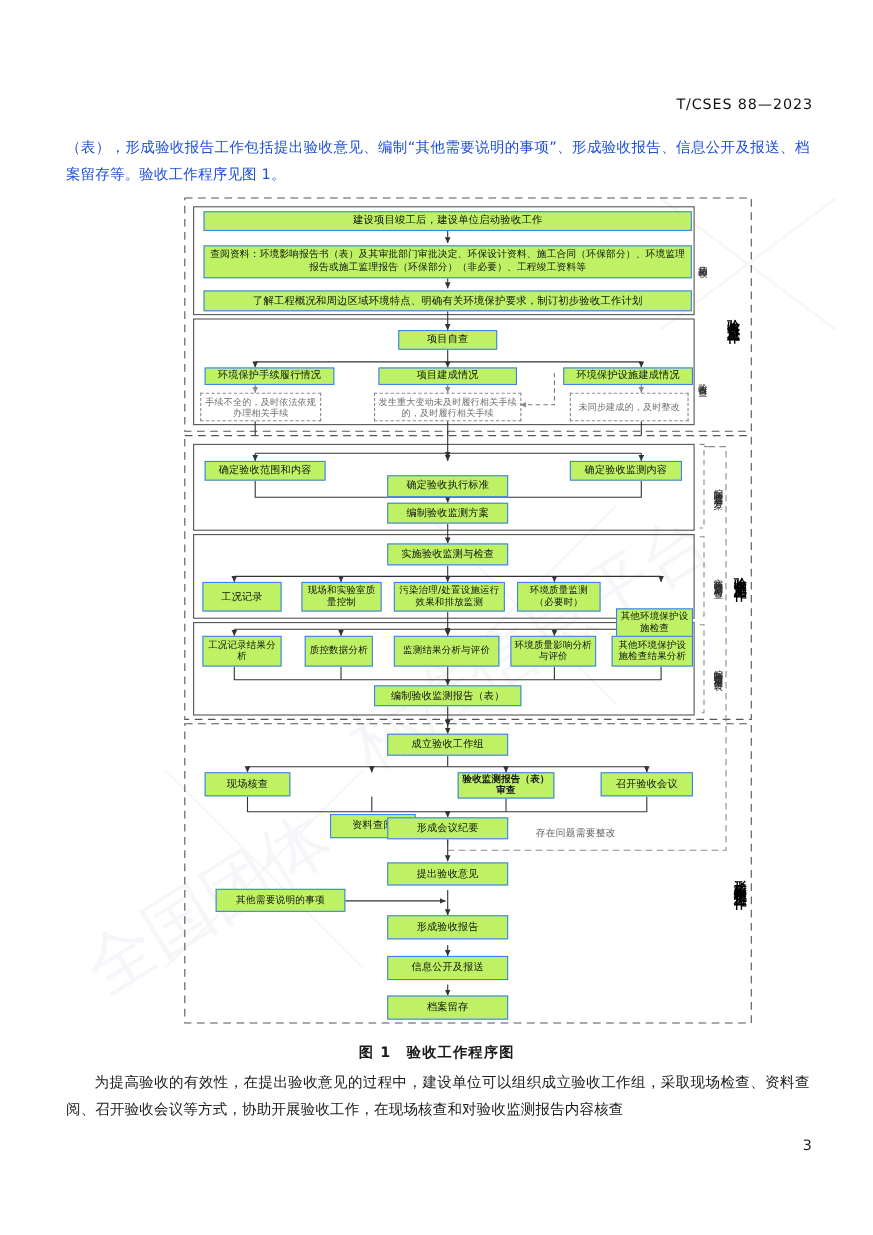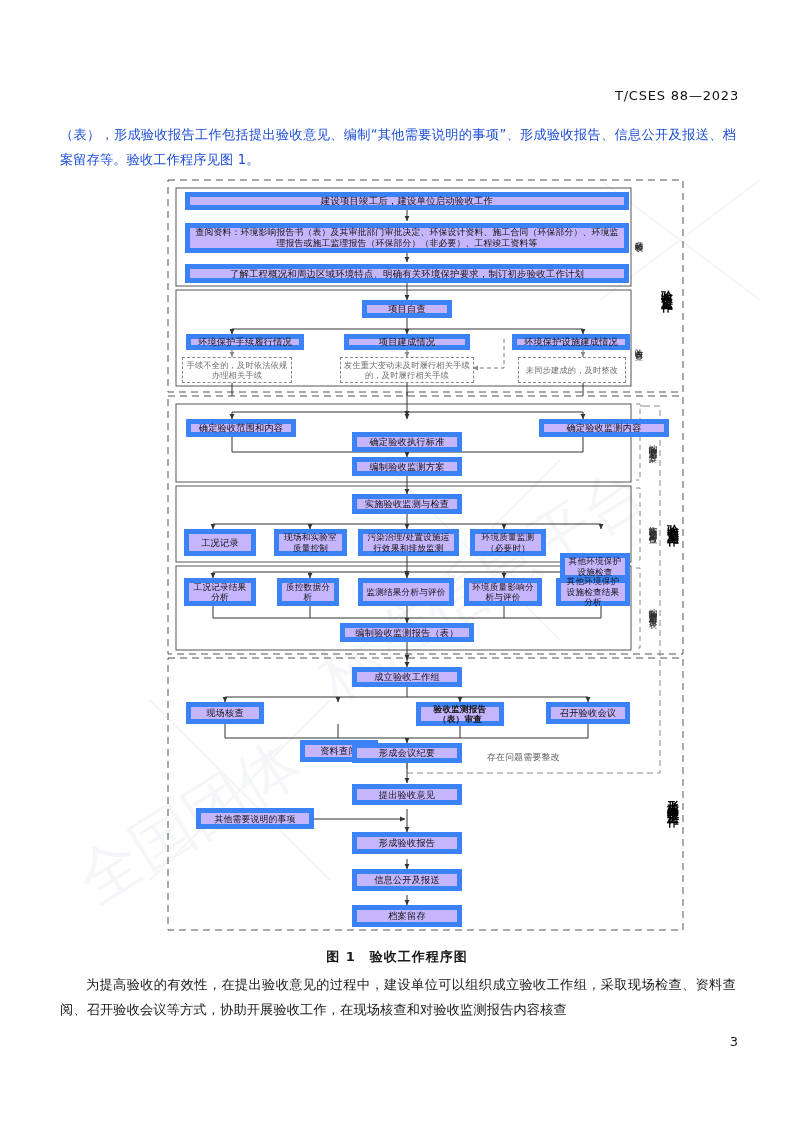--- a/index.html
+++ b/index.html
@@ -81,22 +81,22 @@
   .flow {
     position:absolute;
     left:0; top:0;
     width:794px; height:1123px;
   }
   .flow svg { position:absolute; left:0; top:0; }
 
   
   .nd {
     position:absolute;
-    border:5px solid #3b82f6;
-    background:#c4b5fd;
+    border:1px solid #3b82f6;
+    background:#bef264;
     display:flex;
     align-items:center;
     justify-content:center;
     text-align:center;
     font-size:9.2px;
     line-height:12px;
     letter-spacing:0.2px;
     color:#111;
     padding:1px 2px;
     z-index:6;
@@ -296,21 +296,21 @@
   <div class="nd" style="left:186px; top:334px; width:118px; height:16px;">环境保护手续履行情况</div>
   <div class="nd" style="left:344px; top:334px; width:126px; height:16px;">项目建成情况</div>
   <div class="nd" style="left:512px; top:334px; width:118px; height:16px;">环境保护设施建成情况</div>
 
   <div class="nd dashed" style="left:182px; top:357px; width:110px; height:26px; font-size:8.2px; line-height:10px;">手续不全的，及时依法依规办理相关手续</div>
   <div class="nd dashed" style="left:340px; top:357px; width:134px; height:26px; font-size:8.2px; line-height:10px;">发生重大变动未及时履行相关手续的，及时履行相关手续</div>
   <div class="nd dashed" style="left:518px; top:357px; width:108px; height:26px; font-size:8.2px; line-height:10px;">未同步建成的，及时整改</div>
 
   <div class="nd" style="left:186px; top:419px; width:110px; height:18px;">确定验收范围和内容</div>
   <div class="nd" style="left:352px; top:419px; width:110px; height:20px;margin-top:13px;">确定验收执行标准</div>
-  <div class="nd" style="left:539px; top:419px; width:130px; height:18px;">确定验收监测内容</div>
+  <div class="nd" style="left:518px; top:419px; width:102px; height:18px;">确定验收监测内容</div>
   <div class="nd" style="left:352px; top:457px; width:110px; height:19px;">编制验收监测方案</div>
 
   <div class="nd" style="left:352px; top:494px; width:110px; height:20px;">实施验收监测与检查</div>
   <div class="nd" style="left:184px; top:529px; width:72px; height:27px;">工况记录</div>
   <div class="nd" style="left:274px; top:529px; width:73px; height:27px; font-size:8.6px; line-height:10.5px;">现场和实验室质量控制</div>
   <div class="nd" style="left:358px; top:529px; width:101px; height:27px; font-size:8.6px; line-height:10.5px;">污染治理/处置设施运行效果和排放监测</div>
   <div class="nd" style="left:470px; top:529px; width:76px; height:27px; font-size:8.6px; line-height:10.5px;">环境质量监测（必要时）</div>
   <div class="nd" style="left:560px; top:529px; width:70px; height:27px; font-size:8.6px; line-height:10.5px;margin-top:24px;">其他环境保护设施检查</div>
 
   <div class="nd" style="left:184px; top:578px; width:72px; height:28px; font-size:8.6px; line-height:10.5px;">工况记录结果分析</div>

